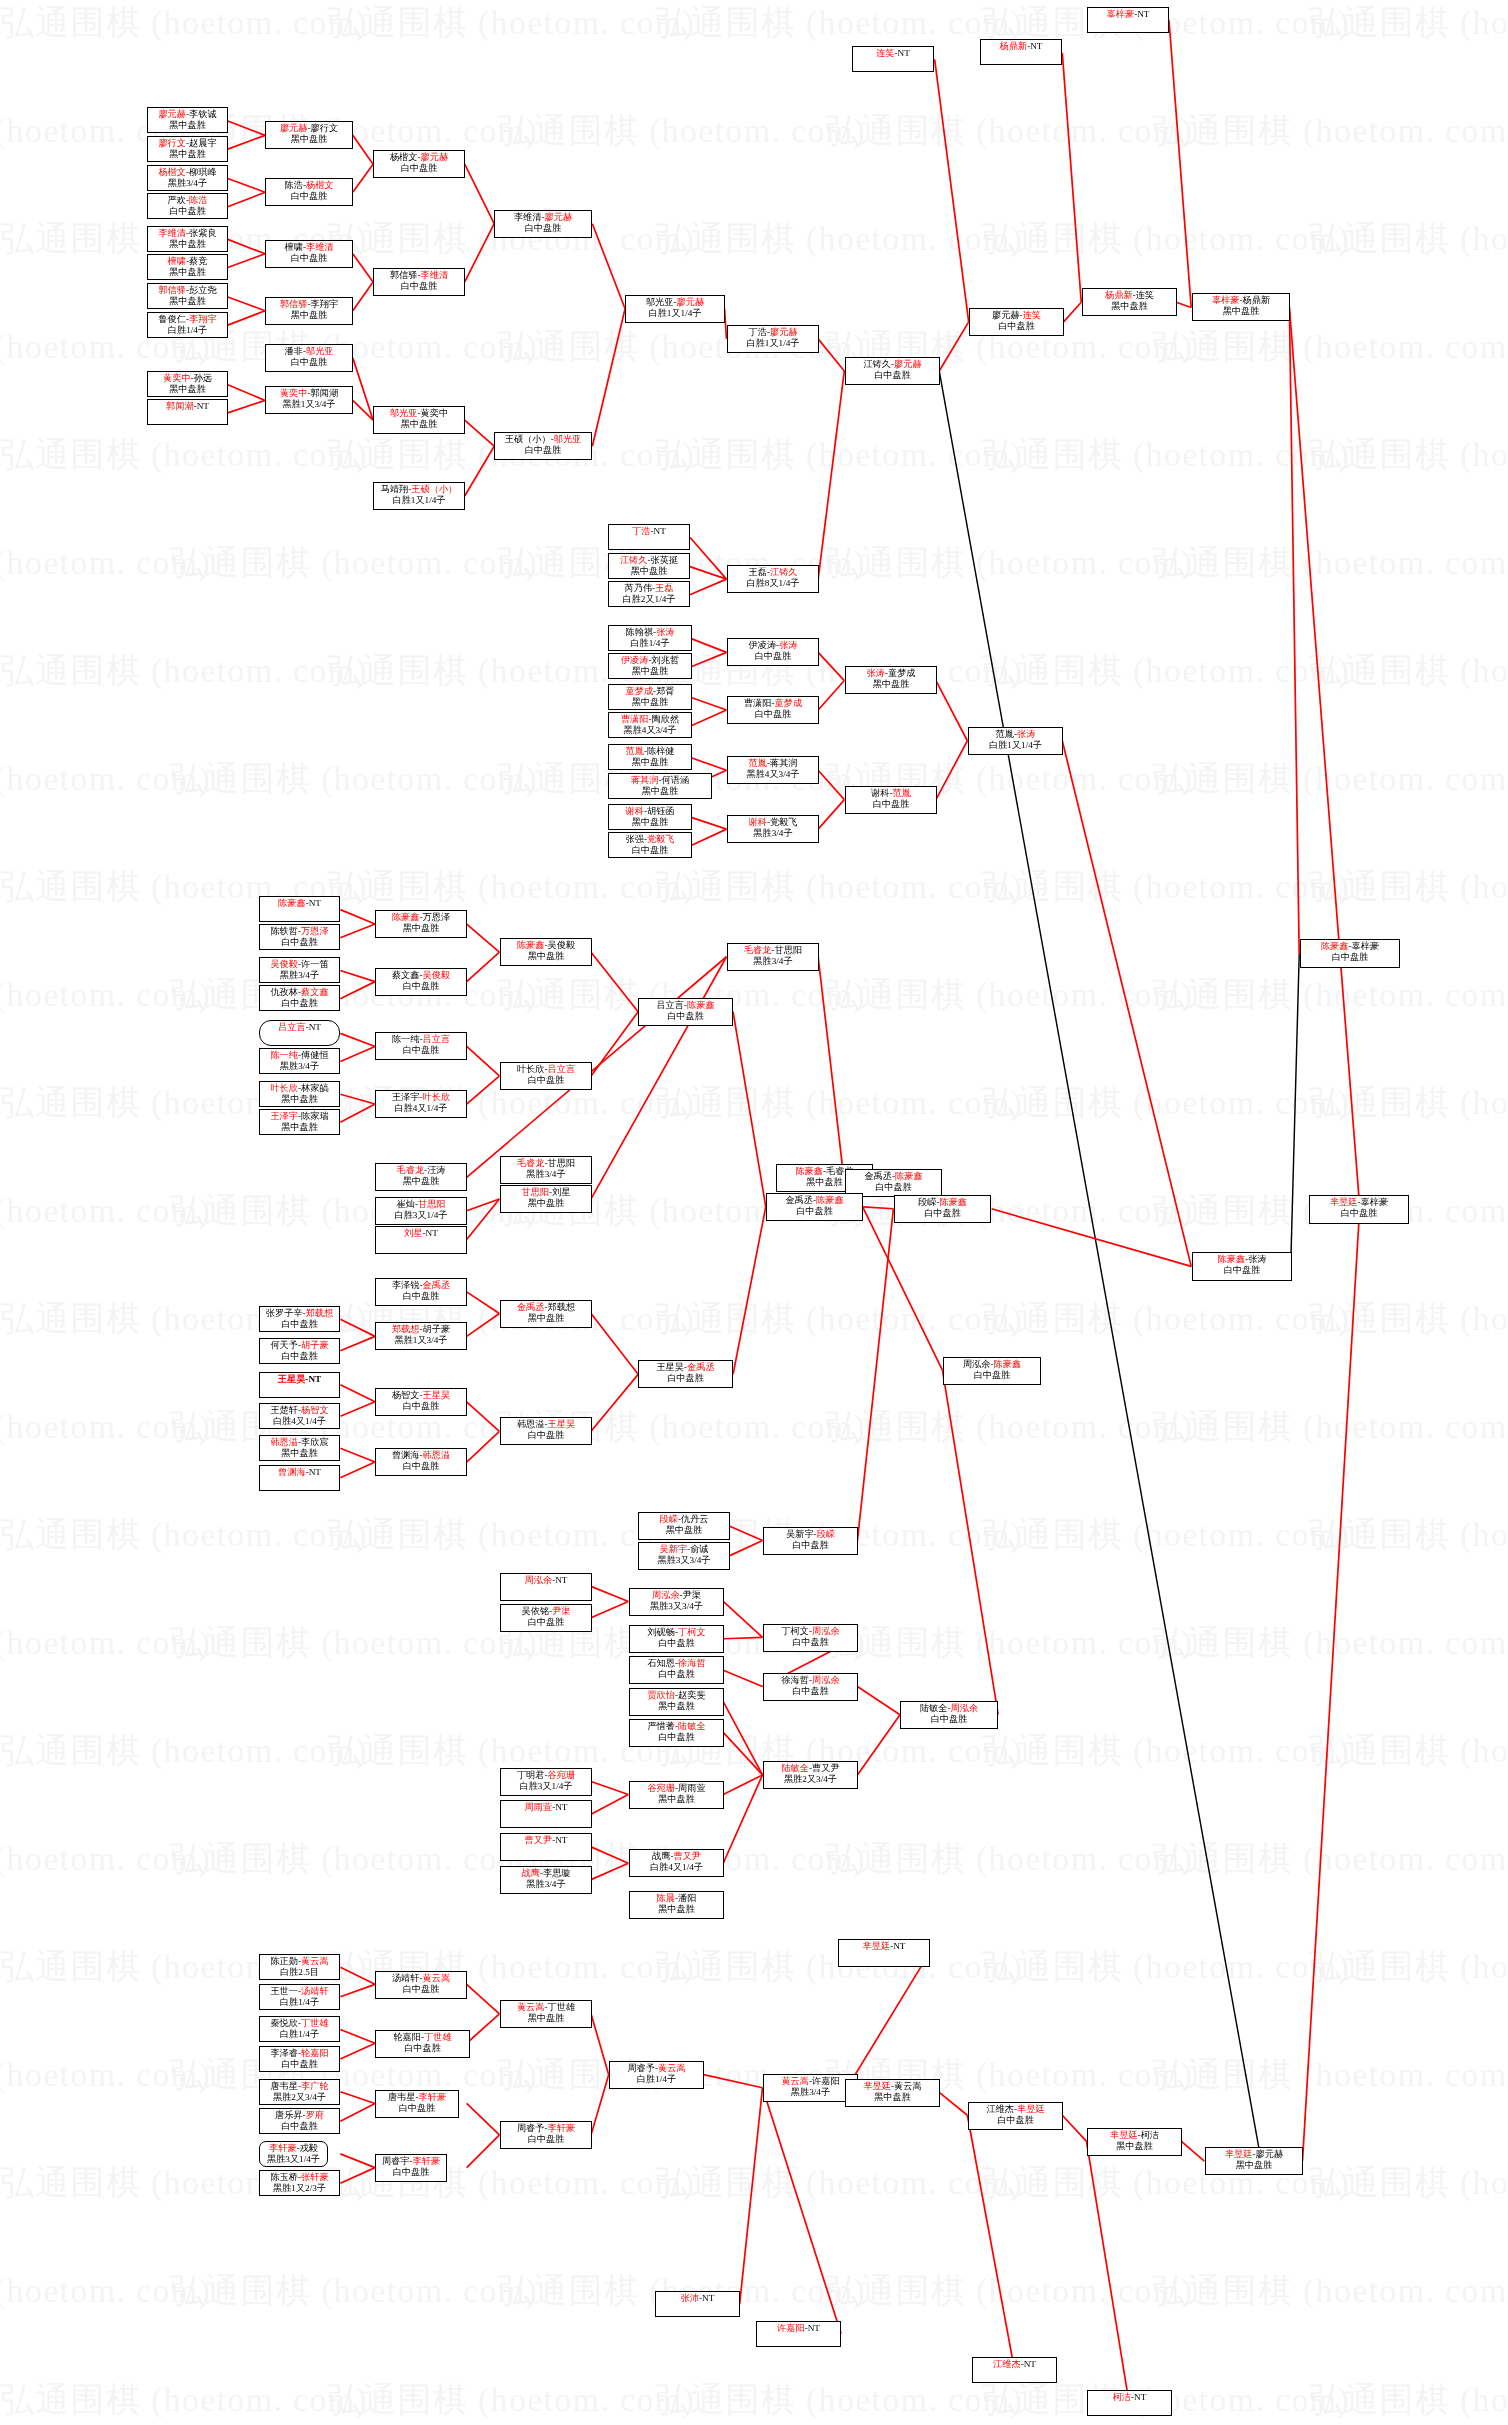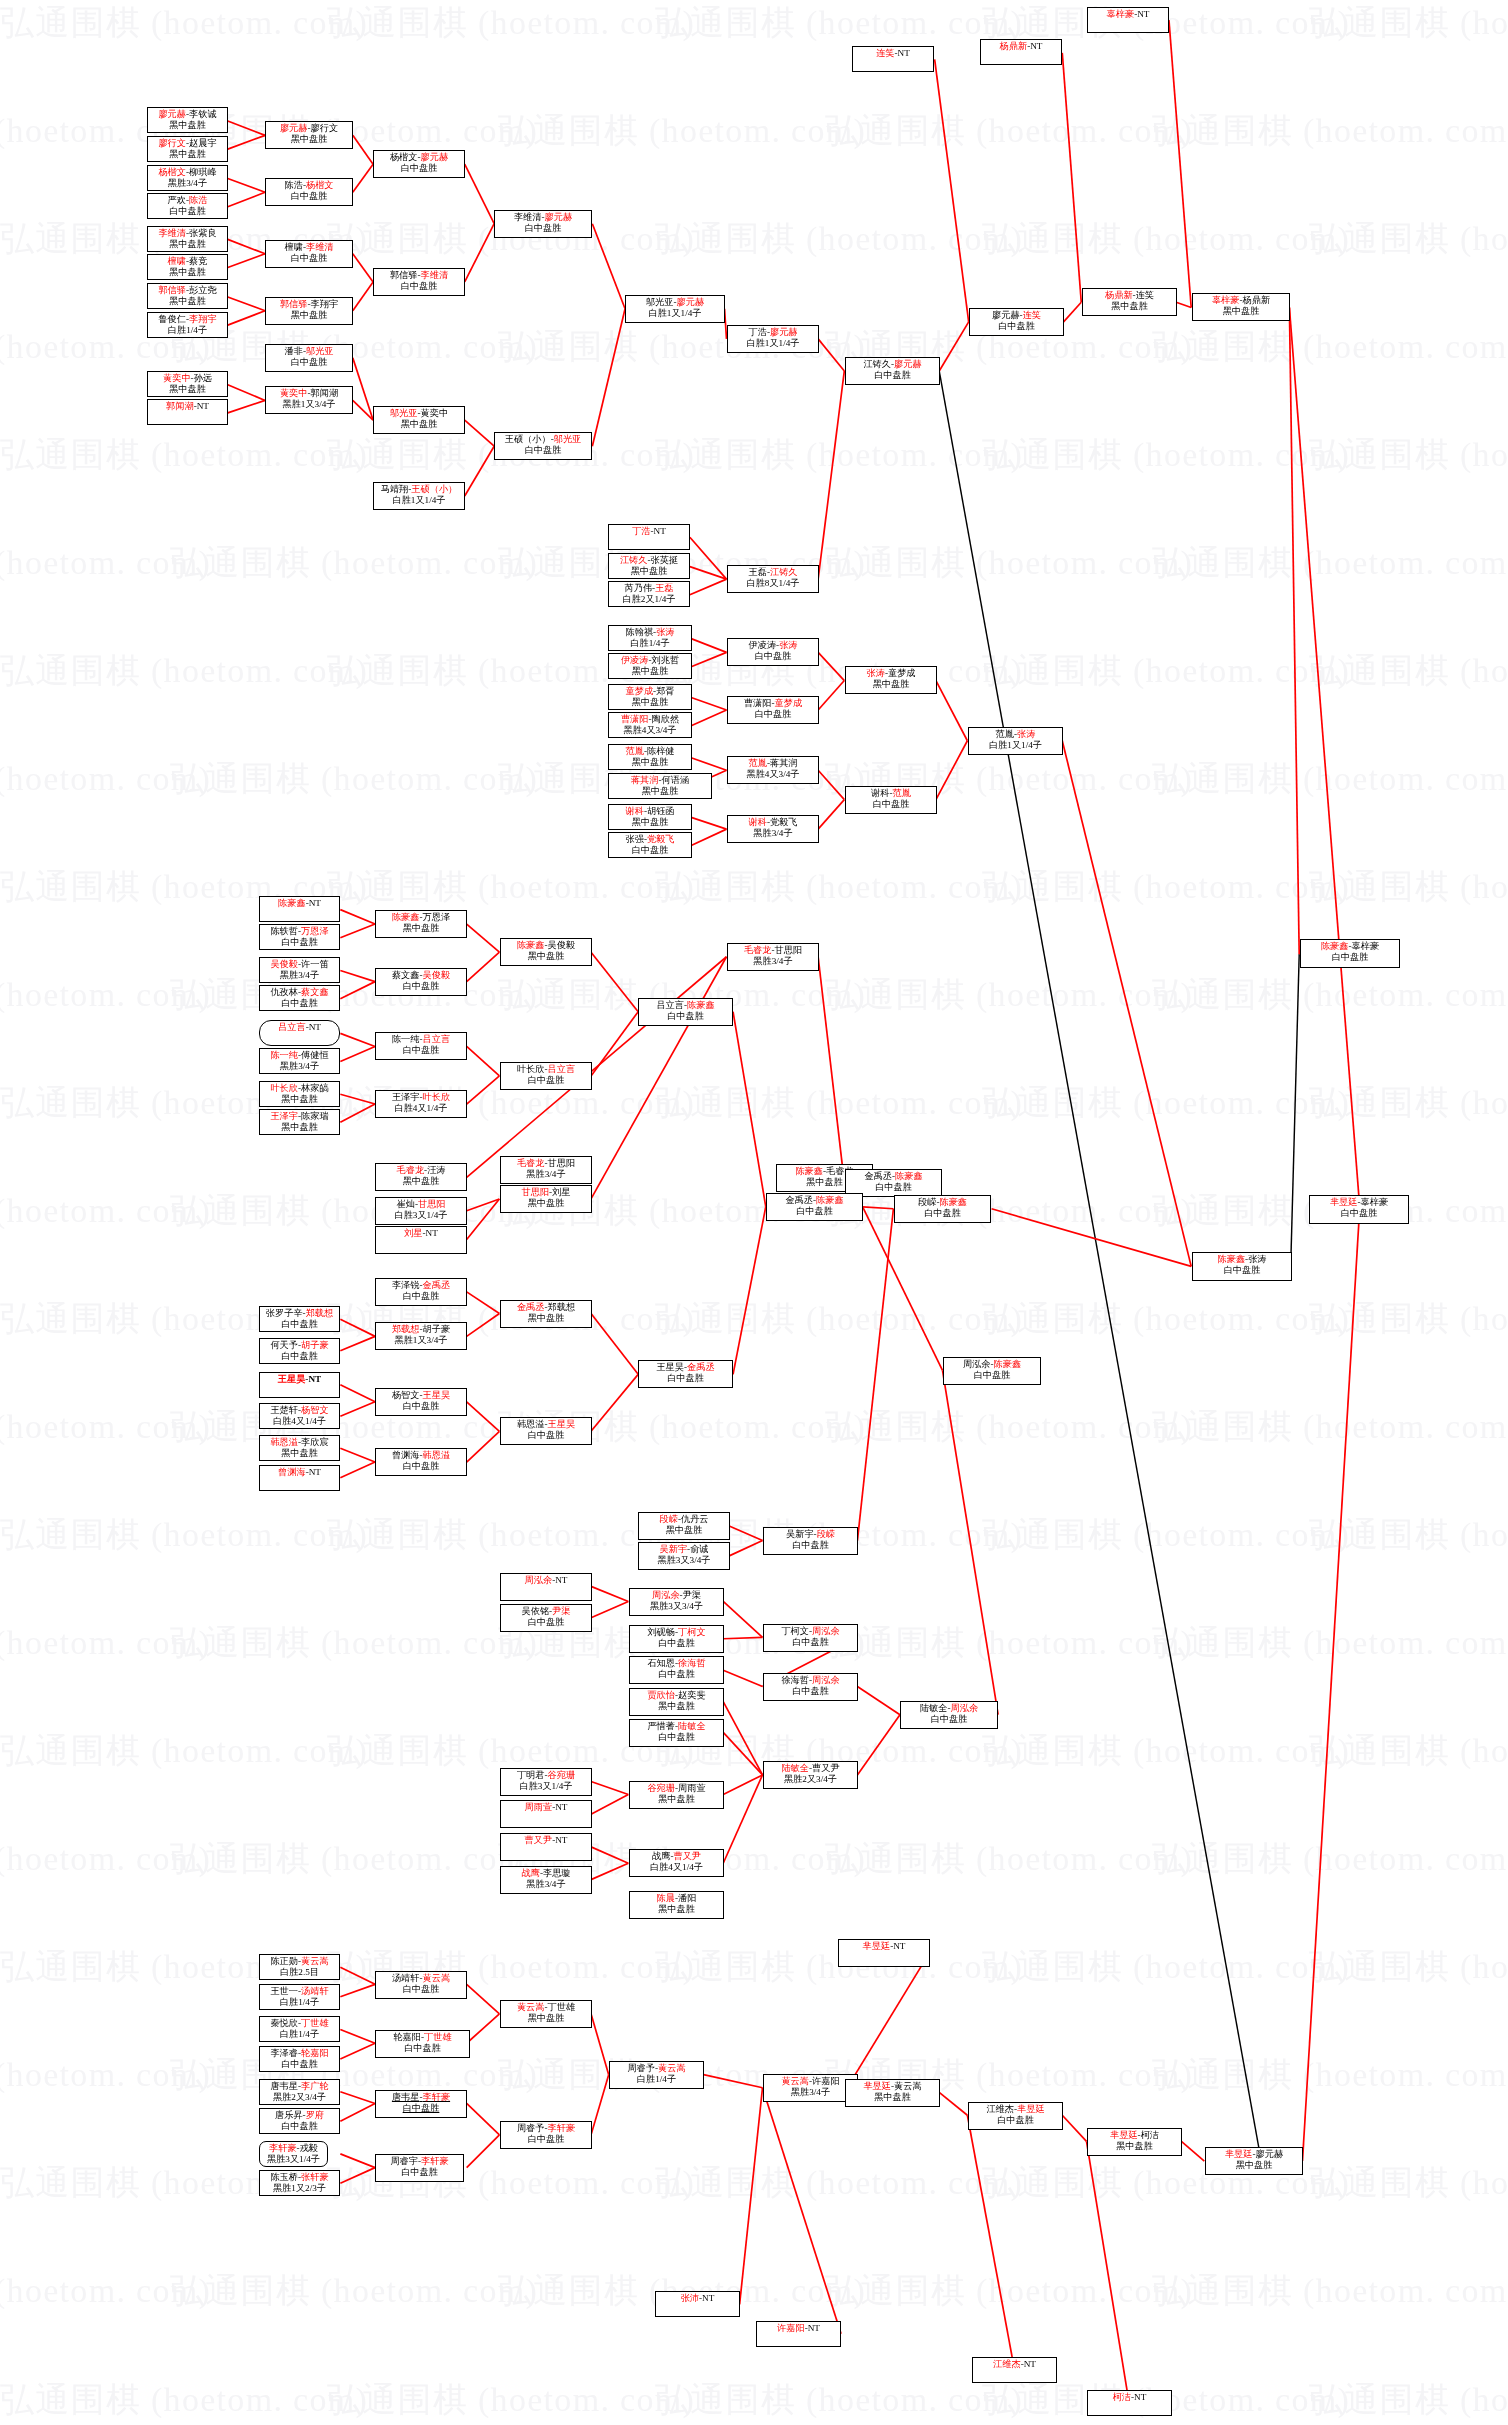--- a/index.html
+++ b/index.html
@@ -786,25 +786,25 @@
         <span class="l2">黑胜1又2/3子</span>
       </div>
       <div class="node fs-m" style="left: 375px; top: 1971px; width: 92px; height: 27.5px;">
         <span class="l1"><span class="b">汤靖轩</span><span>-</span><span class="w">黄云嵩</span></span>
         <span class="l2">白中盘胜</span>
       </div>
       <div class="node fs-m" style="left: 375px; top: 2030px; width: 95px; height: 27.5px;">
         <span class="l1"><span class="b">轮嘉阳</span><span>-</span><span class="w">丁世雄</span></span>
         <span class="l2">白中盘胜</span>
       </div>
-      <div class="node fs-m" style="left: 375px; top: 2090px; width: 92px; height: 27.5px; text-decoration: underline;">
+      <div class="node fs-m" style="left: 375px; top: 2090px; width: 84px; height: 27.5px;">
         <span class="l1"><span class="b">唐韦星</span><span>-</span><span class="w">李轩豪</span></span>
         <span class="l2">白中盘胜</span>
       </div>
-      <div class="node fs-m" style="left: 375px; top: 2154px; width: 89px; height: 27.5px;">
+      <div class="node fs-m" style="left: 375px; top: 2154px; width: 72px; height: 27.5px;">
         <span class="l1"><span class="b">周睿宇</span><span>-</span><span class="w">李轩豪</span></span>
         <span class="l2">白中盘胜</span>
       </div>
       <div class="node fs-m" style="left: 500px; top: 2000px; width: 92px; height: 27.5px;">
         <span class="l1"><span class="w">黄云嵩</span><span>-</span><span class="b">丁世雄</span></span>
         <span class="l2">黑中盘胜</span>
       </div>
       <div class="node fs-m" style="left: 500px; top: 2121px; width: 92px; height: 27.5px;">
         <span class="l1"><span class="b">周睿予</span><span>-</span><span class="w">李轩豪</span></span>
         <span class="l2">白中盘胜</span>

